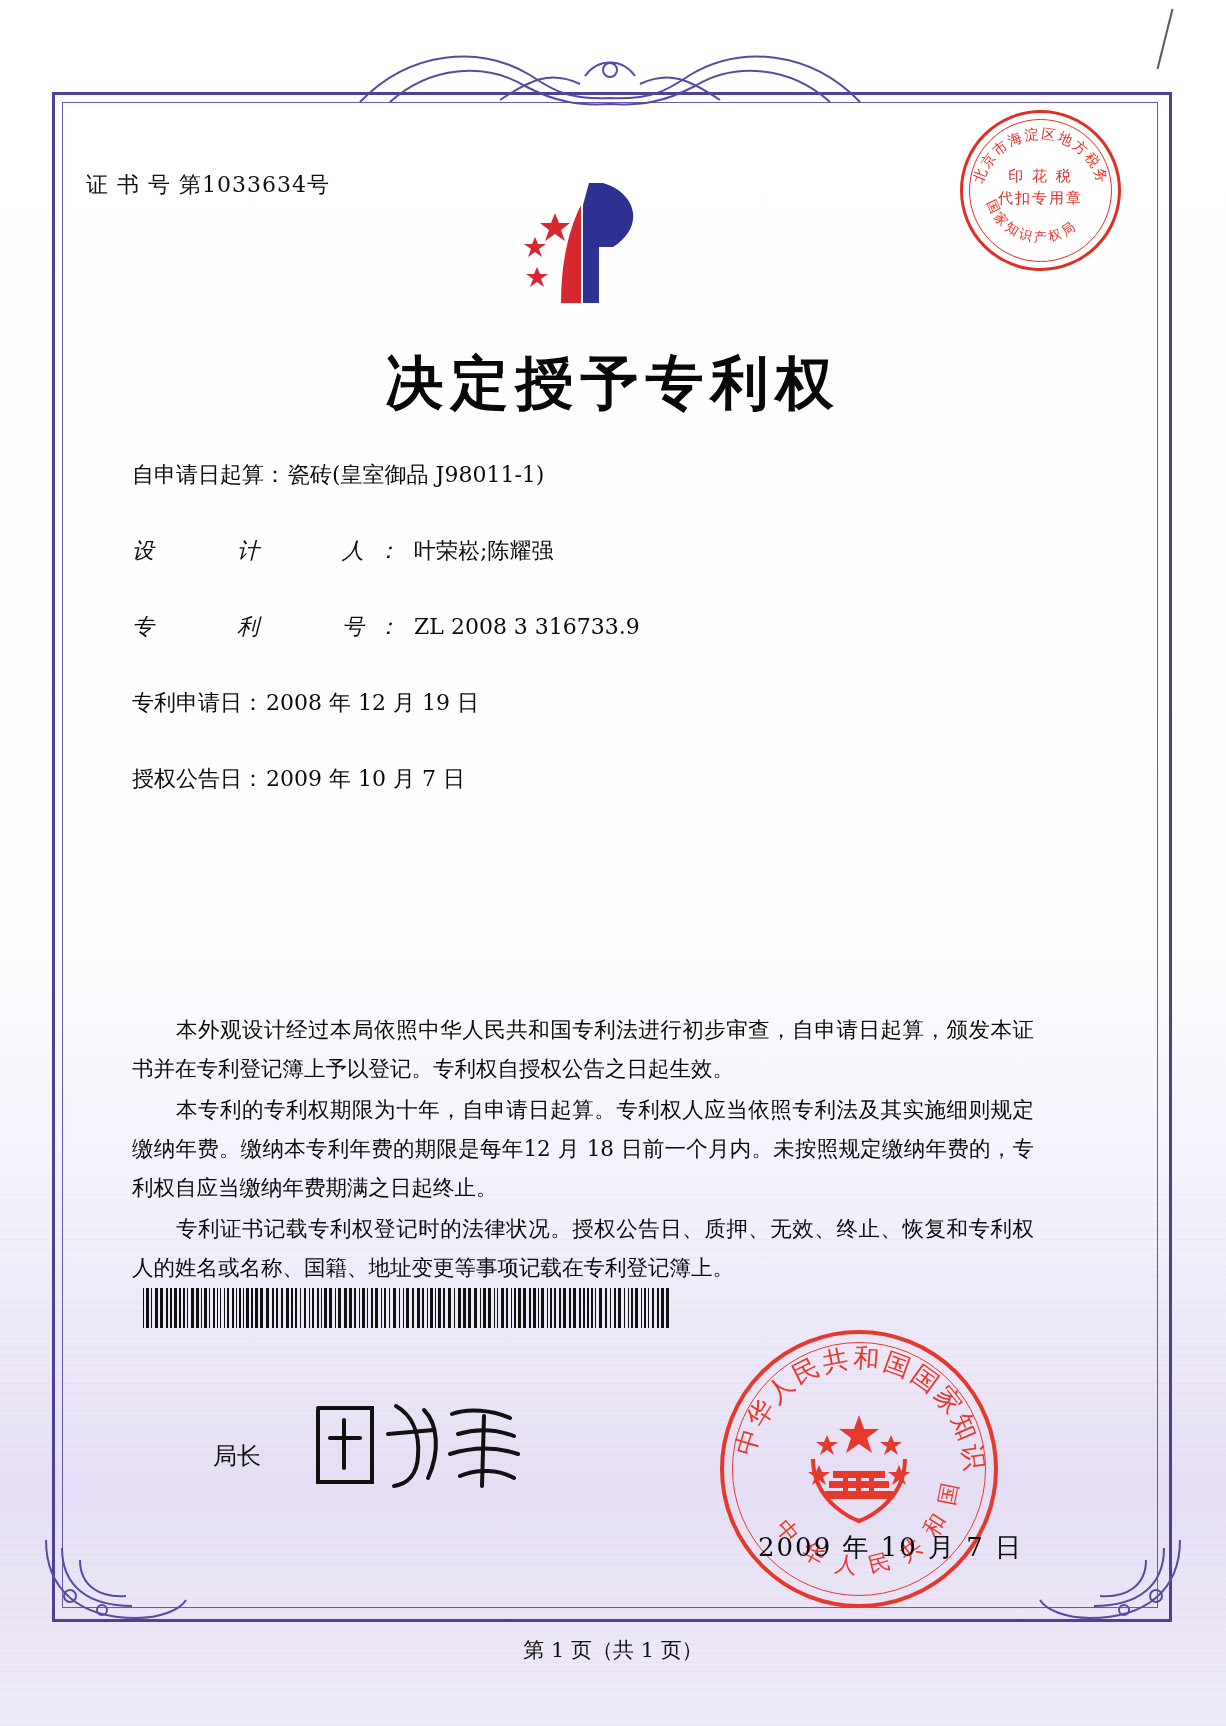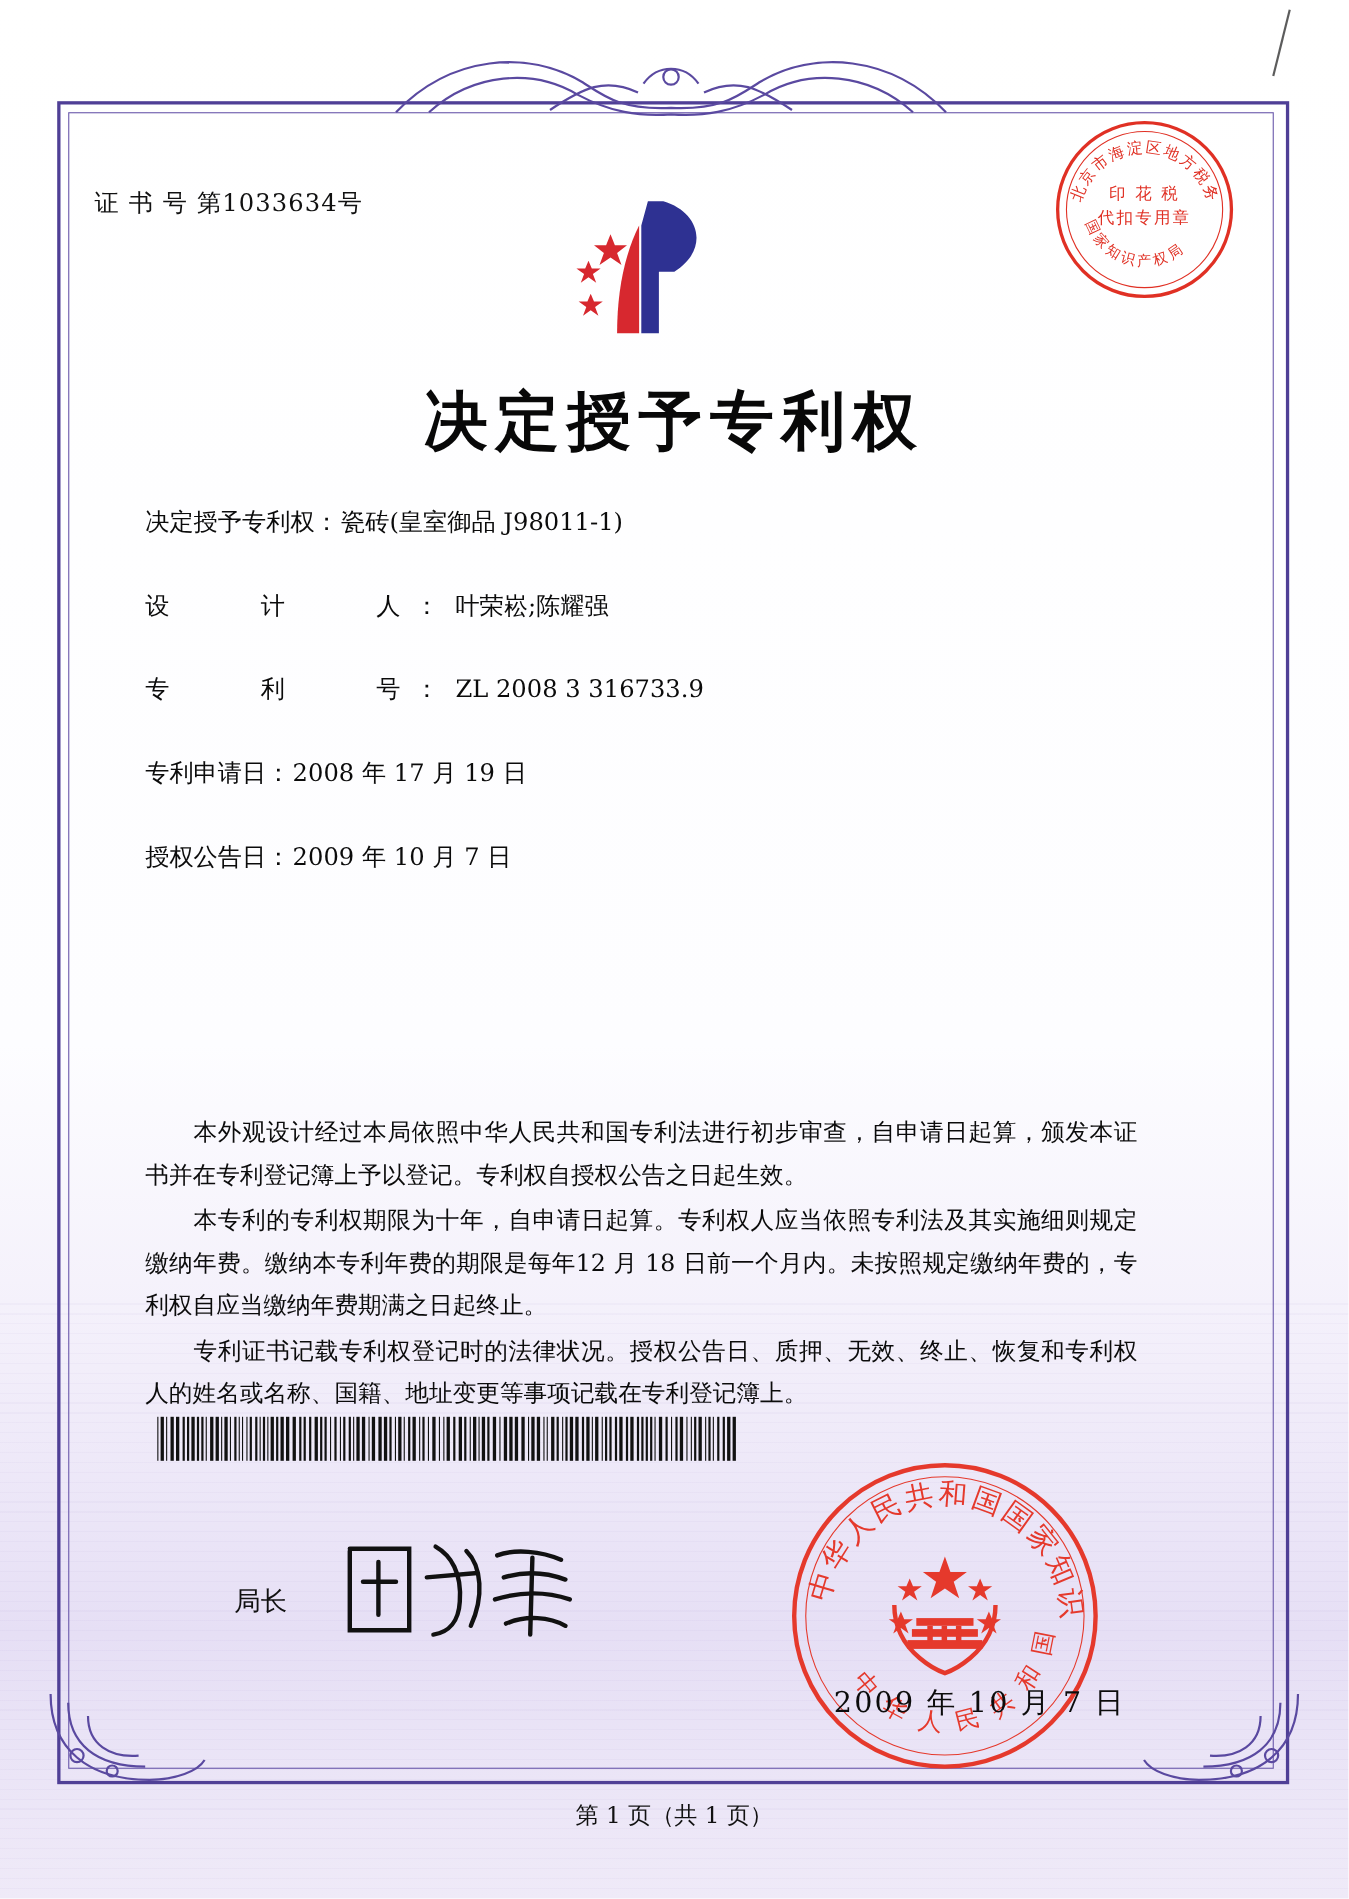--- a/index.html
+++ b/index.html
@@ -131,21 +131,21 @@
   .field-label {
     display: inline-block;
     font-size: 22px;
     letter-spacing: 0px;
   }
   .field-value {
     display: inline-block;
     font-size: 22px;
     margin-left: 2px;
   }
-  .lbl-wide { letter-spacing: 13px; }
+  .lbl-wide { letter-spacing: 13px; font-style: italic; }
   .lbl-wide2 { letter-spacing: 6px; }
 
   
   .body-text {
     position: absolute;
     left: 132px; top: 1010px;
     width: 902px;
     font-size: 21.5px;
     line-height: 39px;
     color: #0b0b0b;
@@ -307,30 +307,30 @@
     <div class="ctr">
       <div>印 花 税</div>
       <div>代扣专用章</div>
     </div>
   </div>
 
   <div class="title">决定授予专利权</div>
 
   <div class="fields">
     <div class="field-row">
-      <span class="field-label">决定授予专利权：</span><span class="field-value">瓷砖(皇室御品 J98011-1)</span>
+      <span class="field-label">自申请日起算：</span><span class="field-value">瓷砖(皇室御品 J98011-1)</span>
     </div>
     <div class="field-row">
       <span class="field-label lbl-wide">设　　计　　人：</span><span class="field-value">叶荣崧;陈耀强</span>
     </div>
     <div class="field-row">
       <span class="field-label lbl-wide">专　　利　　号：</span><span class="field-value">ZL 2008 3 316733.9</span>
     </div>
     <div class="field-row">
-      <span class="field-label">专利申请日：</span><span class="field-value">2008 年 17 月 19 日</span>
+      <span class="field-label">专利申请日：</span><span class="field-value">2008 年 12 月 19 日</span>
     </div>
     <div class="field-row">
       <span class="field-label">授权公告日：</span><span class="field-value">2009 年 10 月 7 日</span>
     </div>
   </div>
 
   <div class="body-text">
     <p>本外观设计经过本局依照中华人民共和国专利法进行初步审查，自申请日起算，颁发本证书并在专利登记簿上予以登记。专利权自授权公告之日起生效。</p>
     <p>本专利的专利权期限为十年，自申请日起算。专利权人应当依照专利法及其实施细则规定缴纳年费。缴纳本专利年费的期限是每年12 月 18 日前一个月内。未按照规定缴纳年费的，专利权自应当缴纳年费期满之日起终止。</p>
     <p>专利证书记载专利权登记时的法律状况。授权公告日、质押、无效、终止、恢复和专利权人的姓名或名称、国籍、地址变更等事项记载在专利登记簿上。</p>

